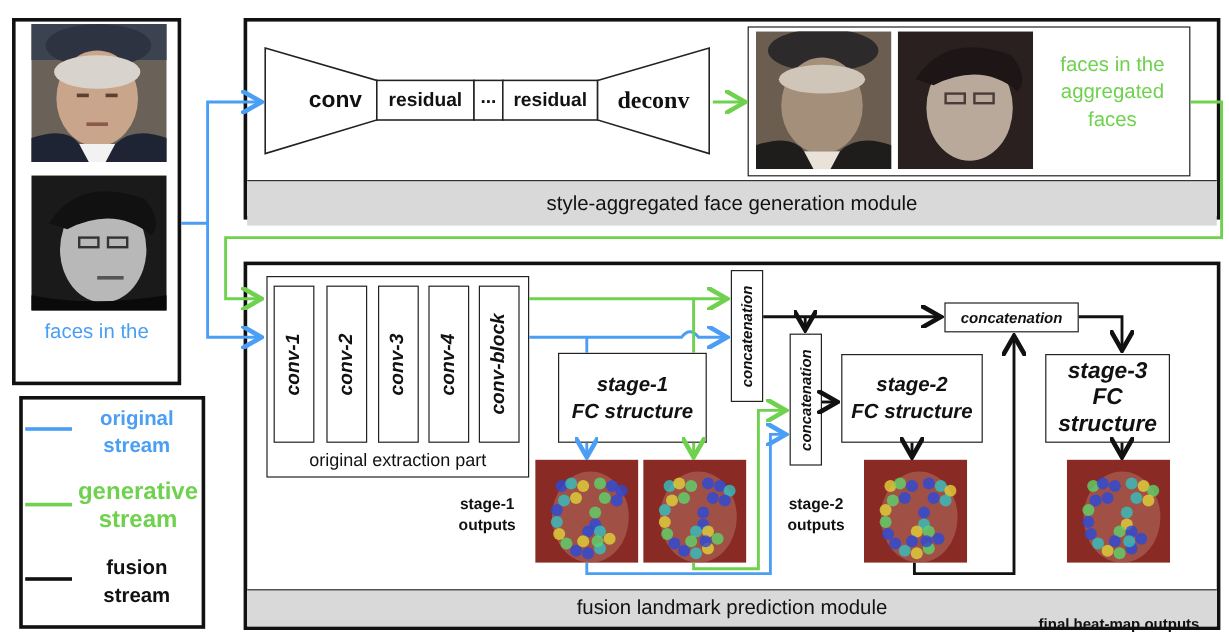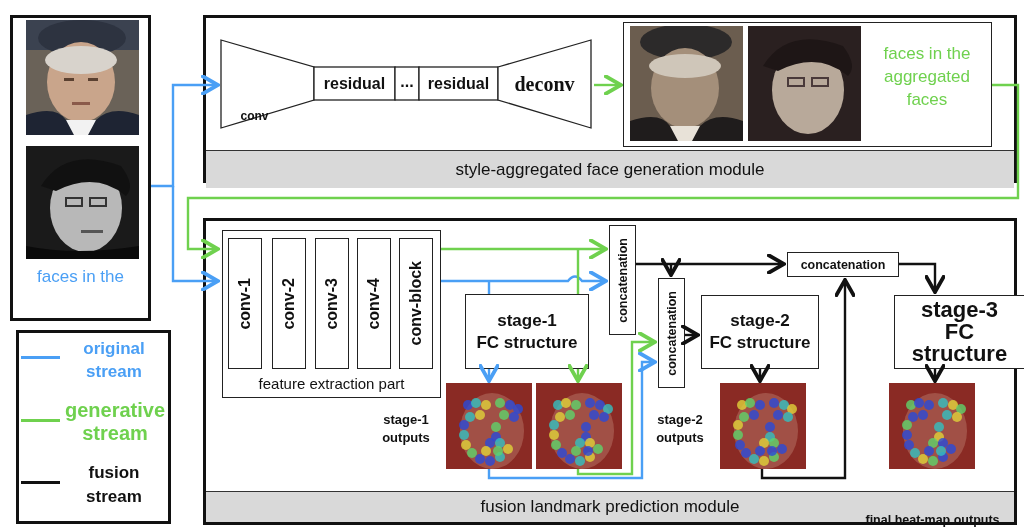--- a/index.html
+++ b/index.html
@@ -1,19 +1,19 @@
 <!DOCTYPE html>
 <html><head>
 <meta charset="utf-8">
 <style>
   html, body { margin:0; padding:0; background:#ffffff; }
   body { width:1024px; height:531px; position:relative; overflow:hidden;
          font-family: "Liberation Sans", sans-serif; color:#111; }
   .abs { position:absolute; box-sizing:border-box; }
-  .box { border:1.5px solid #222; background:#fff; }
+  .box { border:1.5px solid #222; background:#fff;font-style:italic; }
   .thick { border:3px solid #111; }
   .band { background:#d9d9d9; border-top:1.5px solid #333; display:flex; align-items:center; justify-content:center; font-size:17px; }
   .center { display:flex; align-items:center; justify-content:center; text-align:center; }
   .bold { font-weight:bold; }
   .vtext { writing-mode:vertical-rl; transform:rotate(180deg); }
   .face { overflow:hidden; }
   .face svg, .heat svg { width:100%; height:100%; display:block; }
   svg.overlay { position:absolute; left:0; top:0; width:1024px; height:531px; pointer-events:none; }
   .blue { color:#4a9ff5; }
   .green { color:#6fd14e; }
@@ -71,21 +71,21 @@
 <div class="abs thick" style="left:203px;top:15px;width:814px;height:168px;"></div>
 <div class="abs band" style="left:206px;top:150px;width:808px;height:38px;">style-aggregated face generation module</div>
 
 <svg class="overlay" viewBox="0 0 1024 531">
   <polygon points="221,40 314,67 314,100 221,128" fill="#fff" stroke="#222" stroke-width="1.3"></polygon>
   <rect x="314" y="67" width="81" height="33" fill="#fff" stroke="#222" stroke-width="1.3"></rect>
   <rect x="395" y="67" width="24" height="33" fill="#fff" stroke="#222" stroke-width="1.3"></rect>
   <rect x="419" y="67" width="79" height="33" fill="#fff" stroke="#222" stroke-width="1.3"></rect>
   <polygon points="498,67 591,40 591,128 498,100" fill="#fff" stroke="#222" stroke-width="1.3"></polygon>
 </svg>
-<div class="abs center bold" style="left:212px;top:72px;width:85px;height:24px;font-size:12px;margin-top:32px;">conv</div>
+<div class="abs center bold" style="left:237px;top:72px;width:85px;height:24px;font-size:19px;">conv</div>
 <div class="abs center bold" style="left:314px;top:72px;width:81px;height:24px;font-size:16px;">residual</div>
 <div class="abs center bold" style="left:395px;top:70px;width:24px;height:24px;font-size:16px;">...</div>
 <div class="abs center bold" style="left:419px;top:72px;width:79px;height:24px;font-size:16px;">residual</div>
 <div class="abs center bold" style="left:502px;top:72px;width:85px;height:24px;font-size:20px;font-family:Liberation Serif, serif;">deconv</div>
 
 <div class="abs box" style="left:623px;top:22px;width:369px;height:125px;"></div>
 <div class="abs face" style="left:630px;top:26px;width:113px;height:115px;">
   <svg viewBox="0 0 113 115" preserveAspectRatio="none">
     <rect width="113" height="115" fill="#6b5d4f"></rect>
     <ellipse cx="56" cy="16" rx="46" ry="18" fill="#2c2a2a"></ellipse>
@@ -122,21 +122,21 @@
 </div>
 <div class="abs box center" style="left:315px;top:238px;width:34px;height:131px;">
   <span class="vtext bold" style="font-size:16px;">conv-3</span>
 </div>
 <div class="abs box center" style="left:357px;top:238px;width:34px;height:131px;">
   <span class="vtext bold" style="font-size:16px;">conv-4</span>
 </div>
 <div class="abs box center" style="left:399px;top:238px;width:34px;height:131px;">
   <span class="vtext bold" style="font-size:16px;">conv-block</span>
 </div>
-<div class="abs center" style="left:222px;top:372px;width:219px;height:22px;font-size:15px;">feature extraction part</div>
+<div class="abs center" style="left:222px;top:372px;width:219px;height:22px;font-size:15px;">original extraction part</div>
 
 <div class="abs box center bold" style="left:465px;top:294px;width:124px;height:75px;flex-direction:column;font-size:17px;line-height:22px;">
   <div>stage-1</div>
   <div>FC structure</div>
 </div>
 <div class="abs bold center" style="left:370px;top:411px;width:72px;font-size:13px;line-height:18px;flex-direction:column;">
   <div>stage-1</div>
   <div>outputs</div>
 </div>
 <div class="abs heat" style="left:446px;top:383px;width:86px;height:86px;">
@@ -241,21 +241,21 @@
       <circle cx="50" cy="54" r="5" fill="#33c0c0" opacity="0.8"></circle>
       <circle cx="44" cy="60" r="5" fill="#e0d23a" opacity="0.8"></circle>
       <circle cx="54" cy="60" r="5" fill="#5fd36a" opacity="0.8"></circle>
       <circle cx="40" cy="68" r="5" fill="#2a4ad8" opacity="0.8"></circle>
       <circle cx="52" cy="68" r="5" fill="#2a4ad8" opacity="0.8"></circle>
     </svg>
   </div>
 
 <div class="abs box center bold" style="left:787px;top:252px;width:112px;height:25px;font-size:12.5px;">concatenation</div>
 
-<div class="abs box center bold" style="left:871px;top:295px;width:131px;height:74px;flex-direction:column;font-size:22px;line-height:22px;margin-left:23px;">
+<div class="abs box center bold" style="left:871px;top:295px;width:104px;height:74px;flex-direction:column;font-size:19px;line-height:22px;">
   <div>stage-3</div>
   <div>FC structure</div>
 </div>
 <div class="abs heat" style="left:889px;top:383px;width:86px;height:86px;">
     <svg viewBox="0 0 86 86" preserveAspectRatio="none">
       <rect width="86" height="86" fill="#8a2a24"></rect>
       <ellipse cx="46" cy="48" rx="32" ry="38" fill="#b06a5e" opacity="0.6"></ellipse>
       <circle cx="22" cy="22" r="5" fill="#5fd36a" opacity="0.8"></circle>
       <circle cx="30" cy="20" r="5" fill="#2a4ad8" opacity="0.8"></circle>
       <circle cx="40" cy="22" r="5" fill="#2a4ad8" opacity="0.8"></circle>

